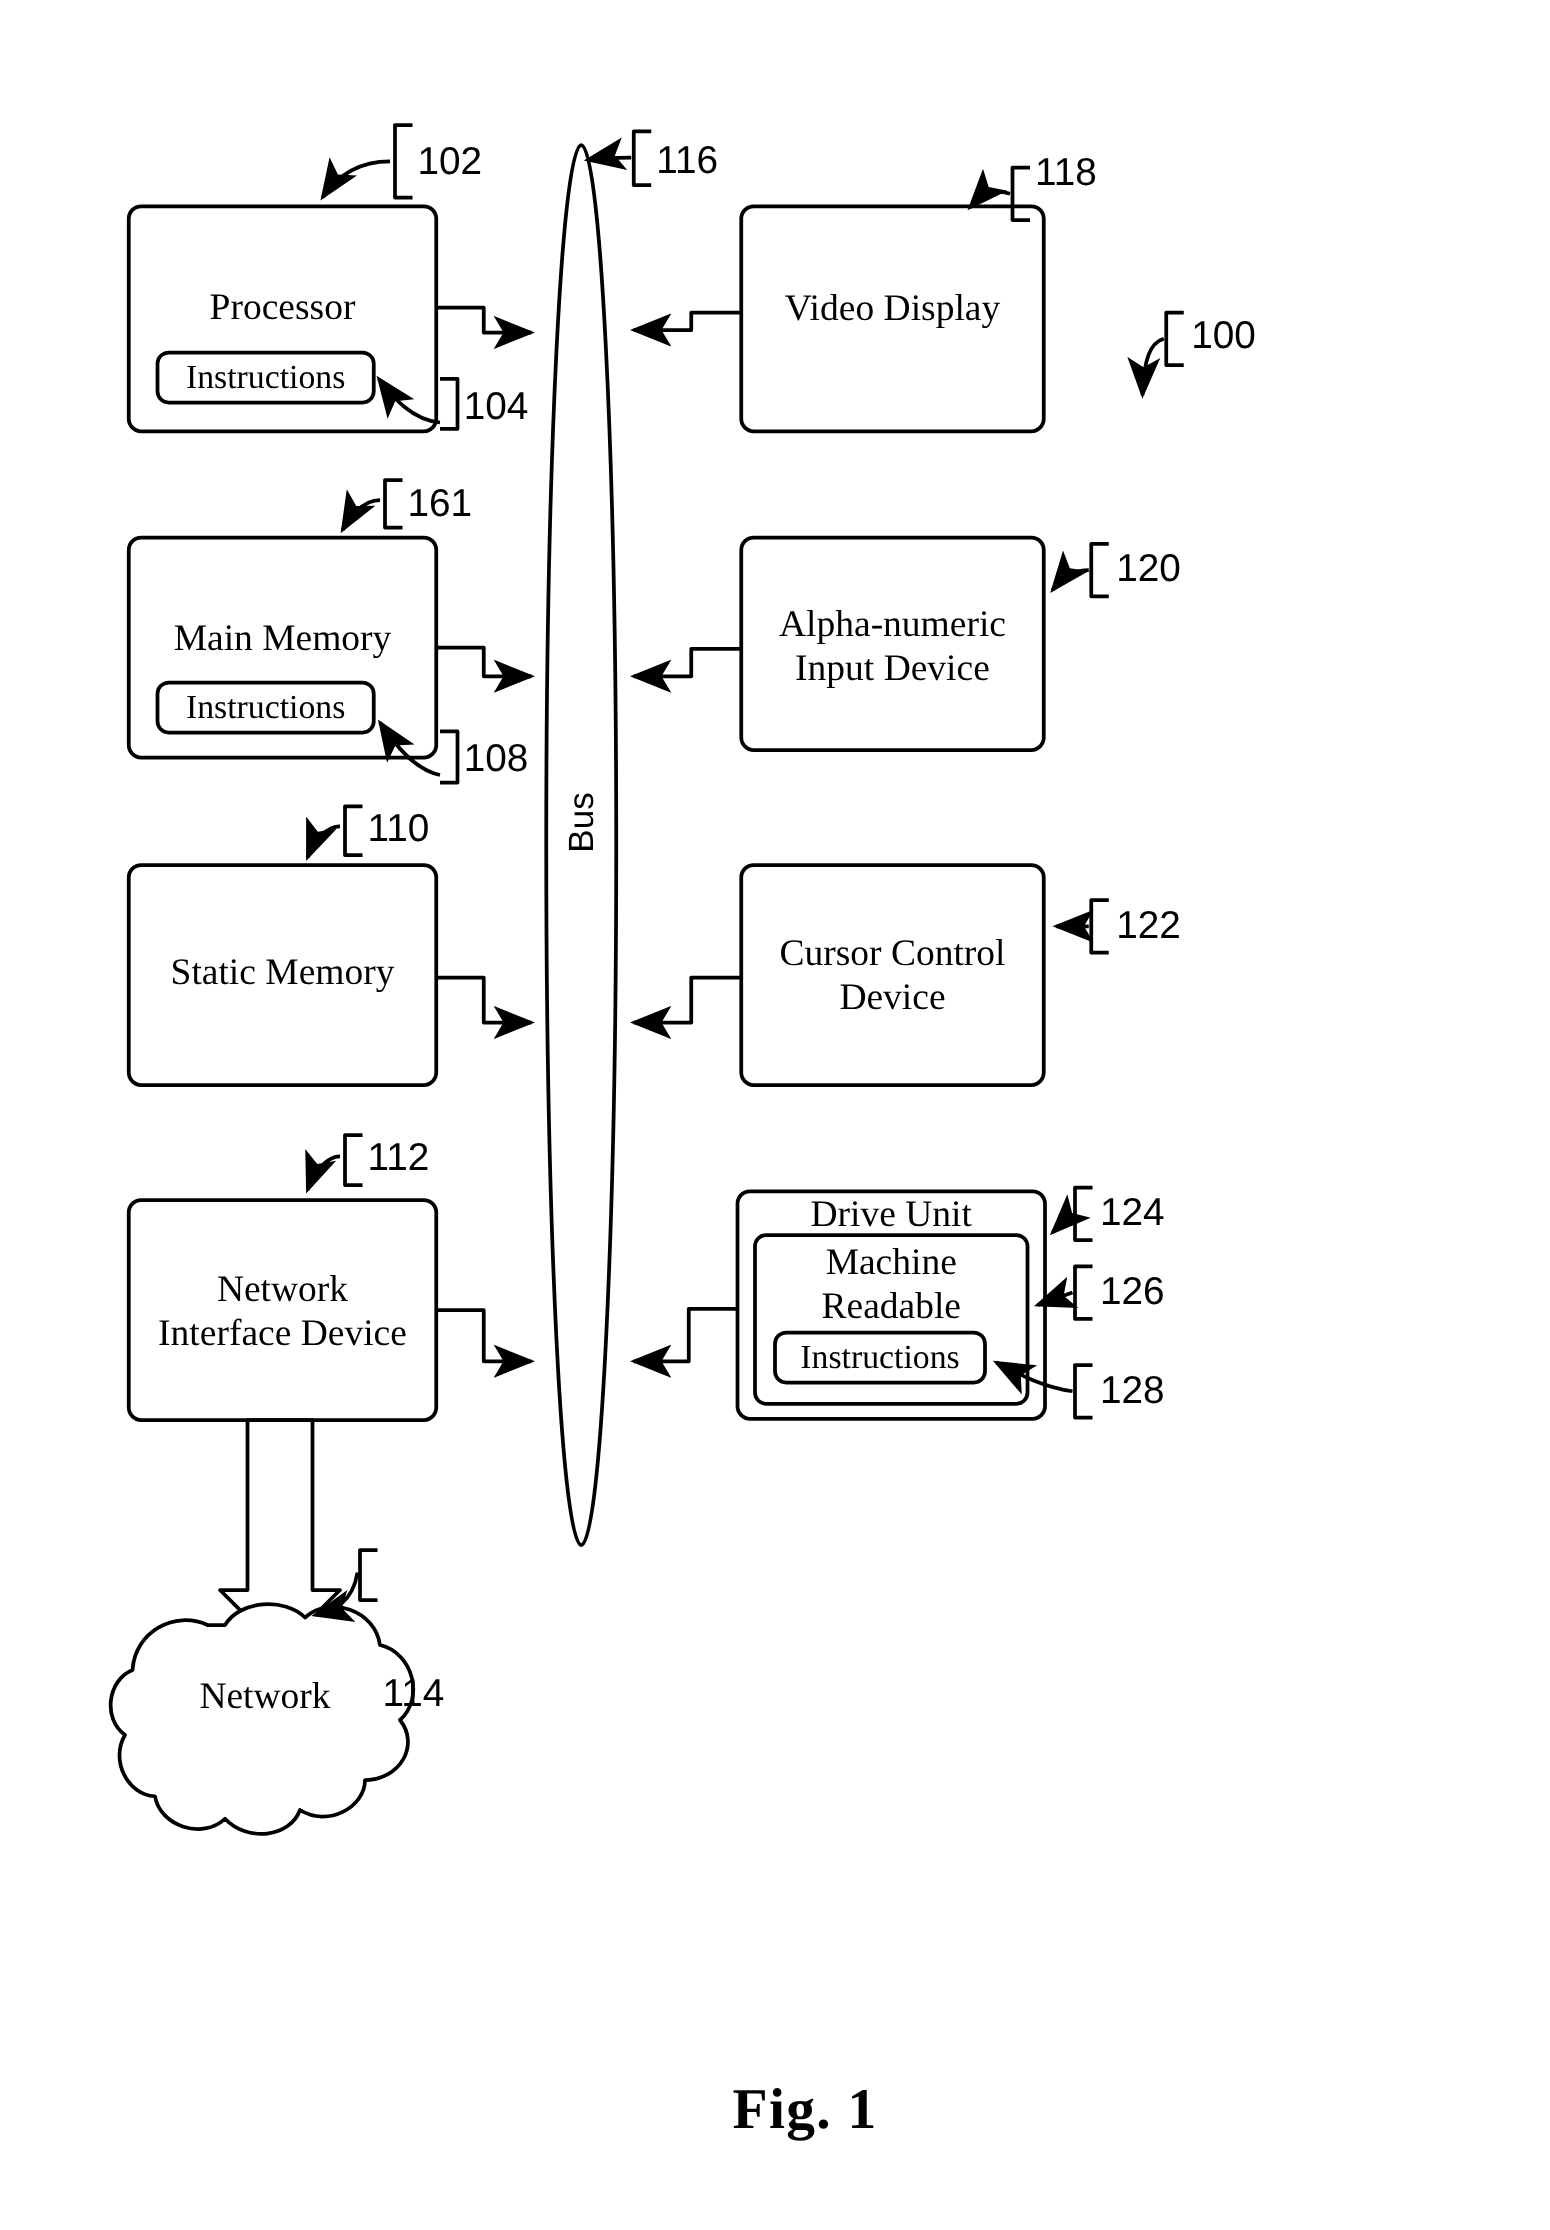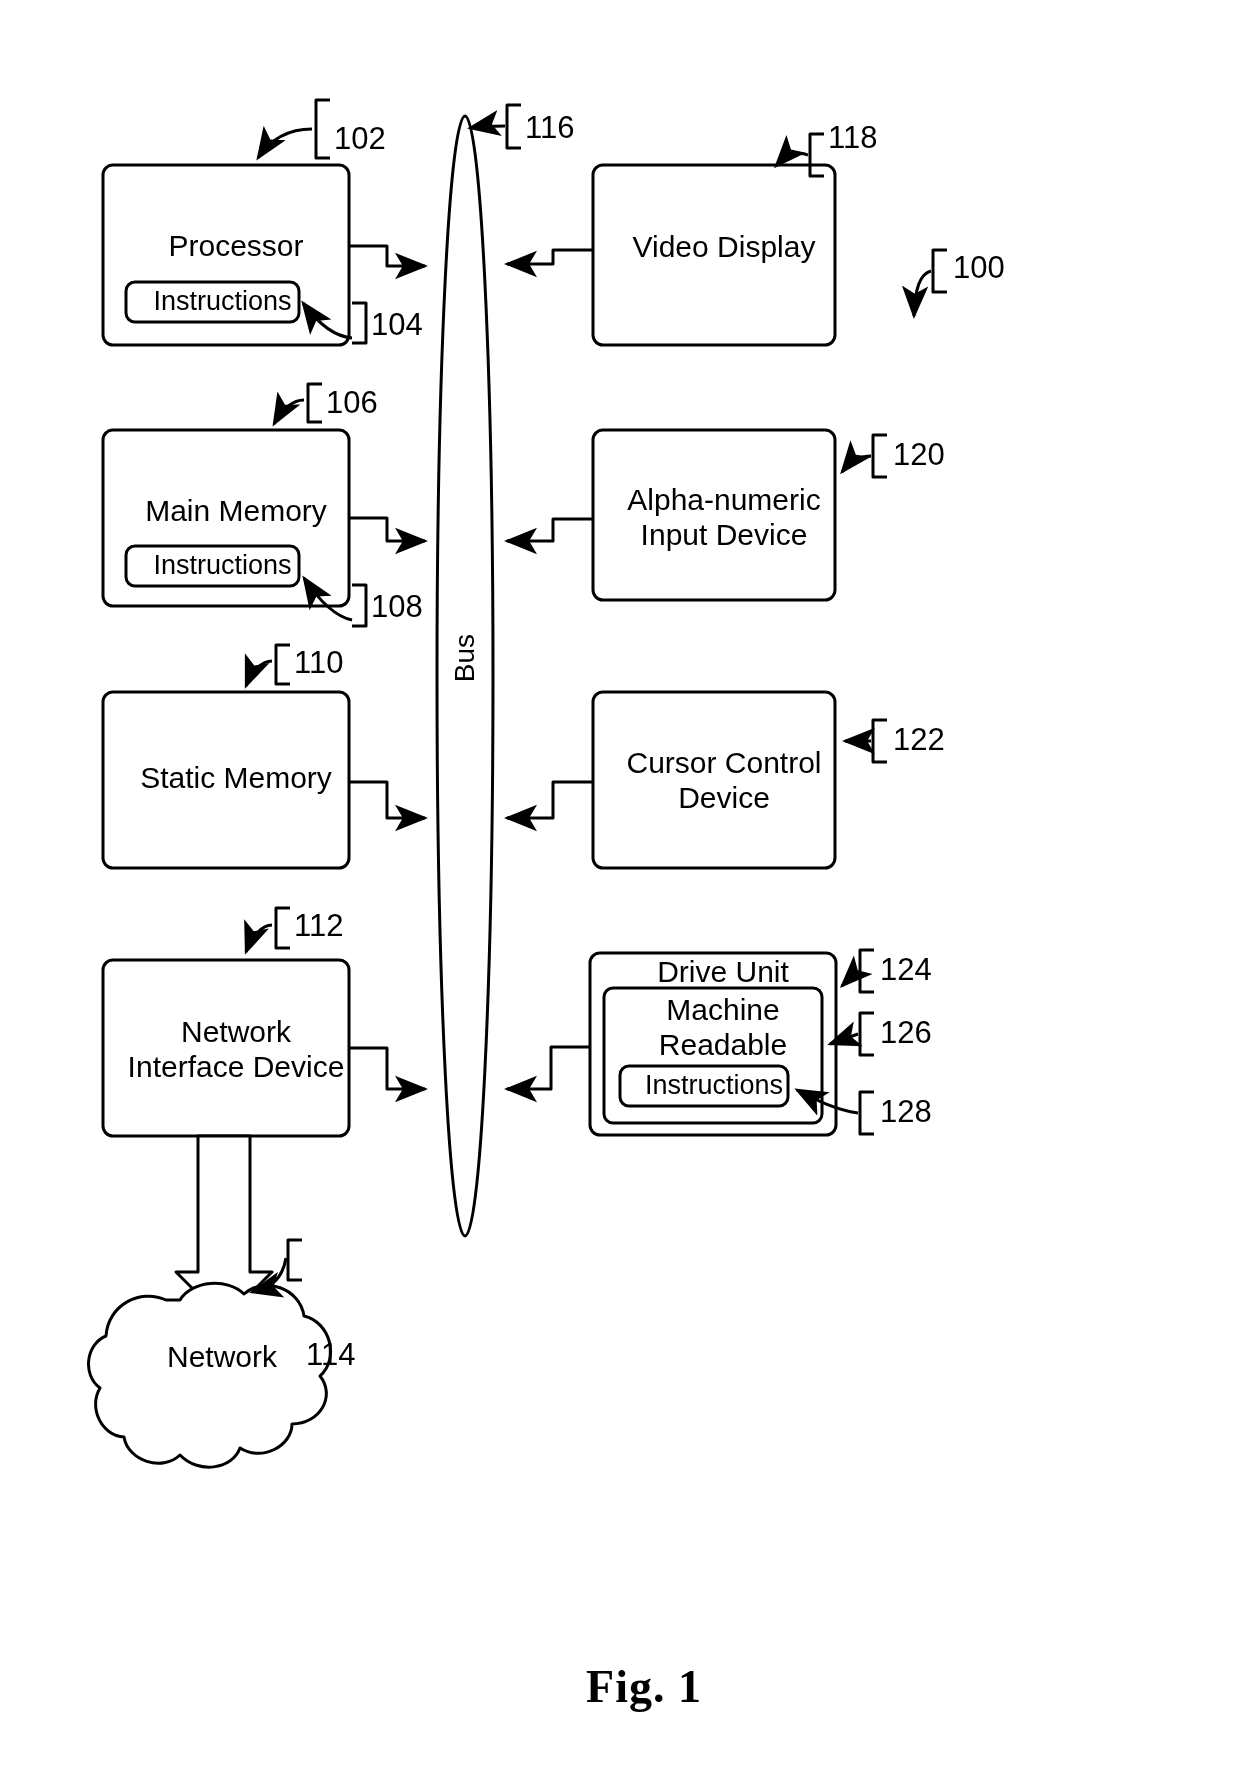--- a/index.html
+++ b/index.html
@@ -28,22 +28,21 @@
   }
   .box-label, .ref-label, .fig-caption, .bus-label {
     position: absolute;
     color: #000;
     white-space: pre;
     text-align: center;
     line-height: 1.18;
   }
   .box-label {
     font-size: 30px;
-    font-family: Liberation Sans, sans-serif;
-    margin-left: 10px;
+    font-family: Liberation Serif, serif;
   }
   .ref-label {
     font-size: 31px;
     font-family: "Liberation Sans", sans-serif;
   }
   .bus-label {
     font-size: 28px;
     font-family: "Liberation Sans", sans-serif;
     transform-origin: 50% 50%;
   }
@@ -205,25 +204,25 @@
   <div class="box-label centerer" style="left:588px; top:735px; width:252px; height:90px;">Cursor Control
 Device</div>
 
   <div class="box-label centerer" style="left:604px; top:987px; width:218px; height:80px;">Machine
 Readable</div>
 
   <div class="box-label centerer" style="left:590px; top:952px; width:246px; height:40px;">Drive Unit</div>
 
   <div class="box-label centerer" style="left:620px; top:1066px; width:168px; height:40px; font-size:27px;">Instructions</div>
 
-  <div class="ref-label" style="left:334px; top:121px;">102</div>
+  <div class="ref-label" style="left:334px; top:111px;">102</div>
 
   <div class="ref-label" style="left:371px; top:307px;">104</div>
 
-  <div class="ref-label" style="left:326px; top:385px;">106</div>
+  <div class="ref-label" style="left:326px; top:385px;">161</div>
 
   <div class="ref-label" style="left:371px; top:589px;">108</div>
 
   <div class="ref-label" style="left:294px; top:645px;">110</div>
 
   <div class="ref-label" style="left:294px; top:908px;">112</div>
 
   <div class="ref-label" style="left:306px; top:1296px;margin-top:41px;">114</div>
 
   <div class="ref-label" style="left:525px; top:110px;">116</div>

